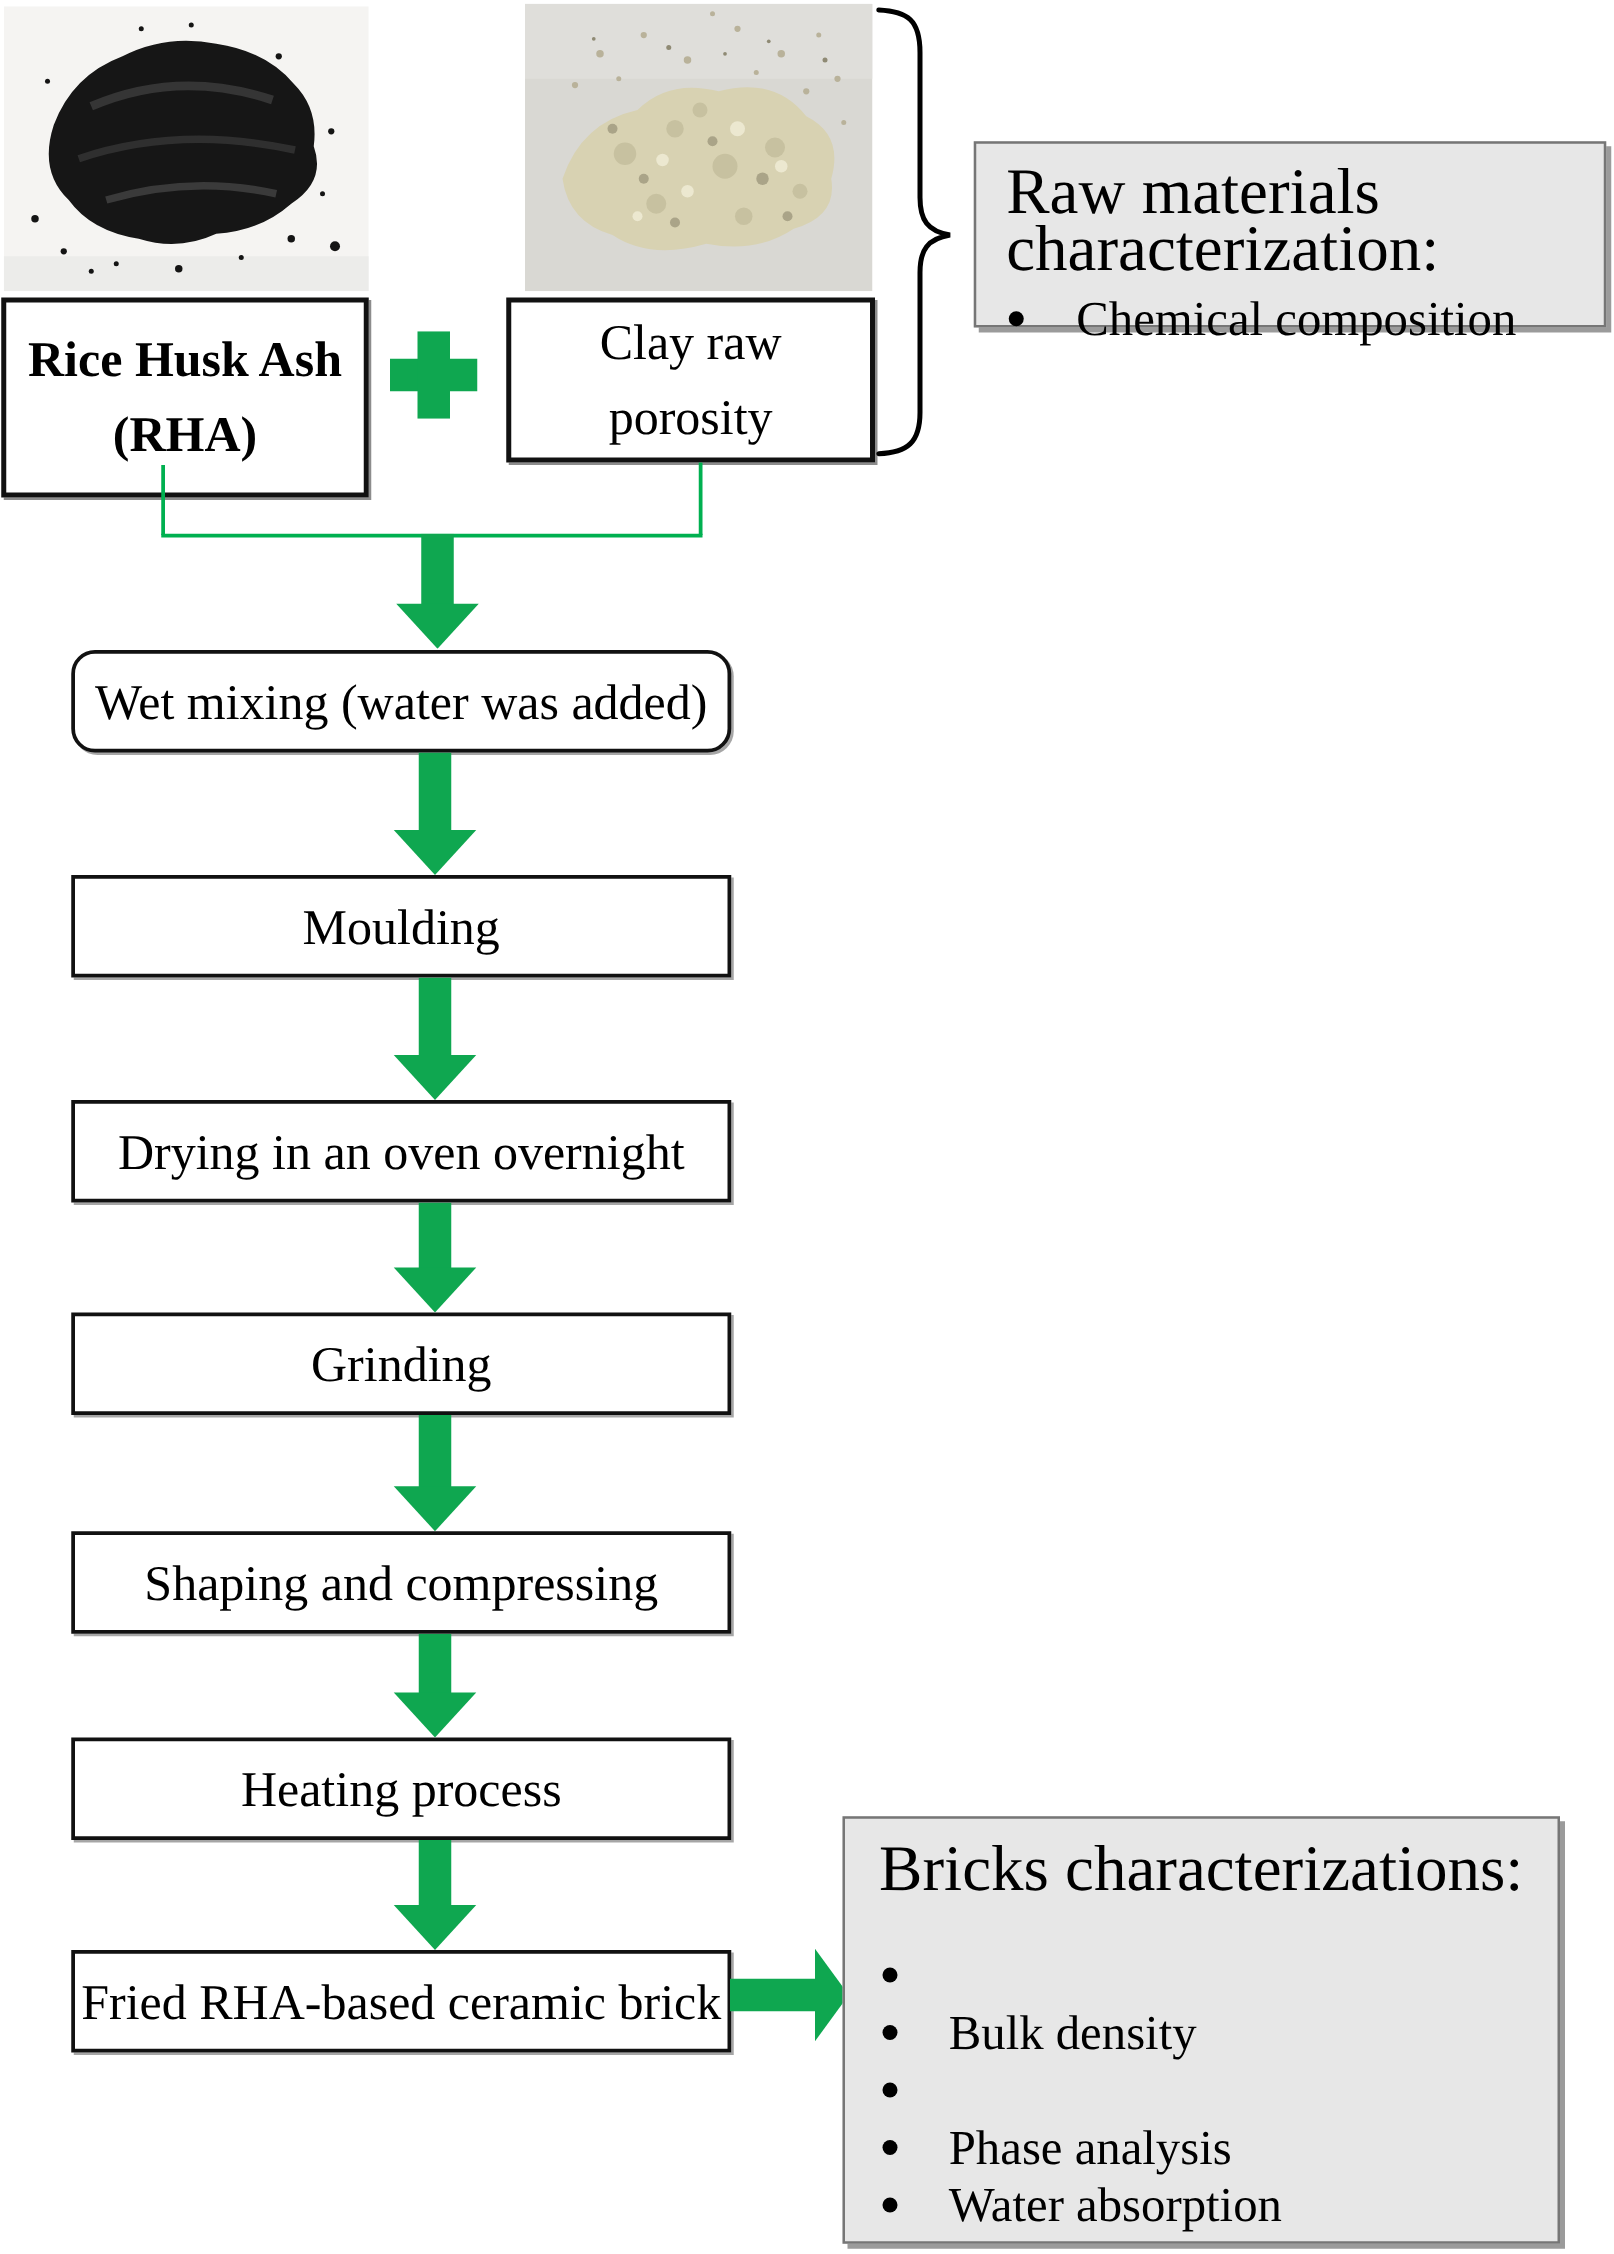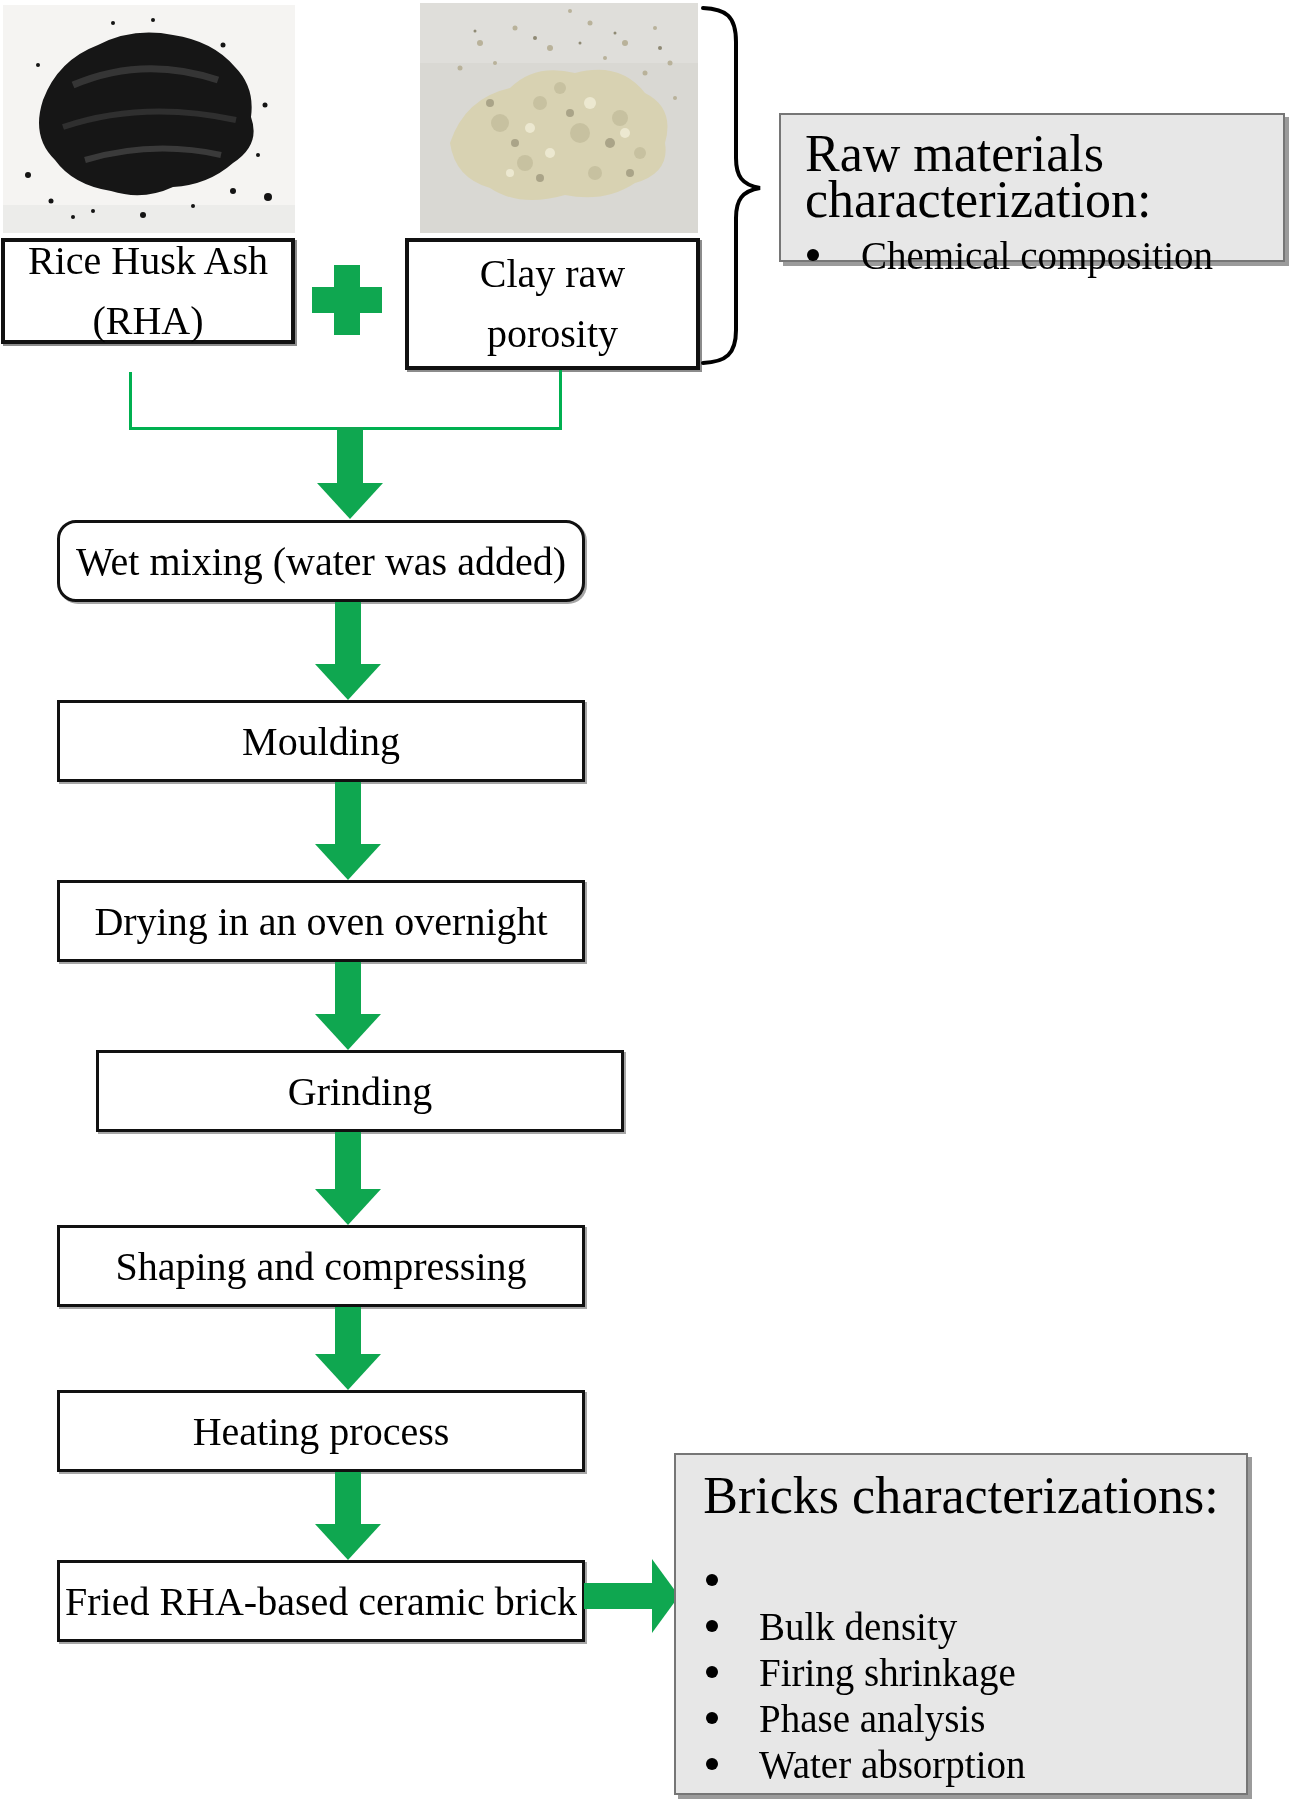--- a/index.html
+++ b/index.html
@@ -146,21 +146,21 @@
     </g>
     <g fill="#8f8a74">
       <circle cx="55" cy="28" r="1.5"></circle>
         <circle cx="115" cy="35" r="2"></circle>
       <circle cx="160" cy="40" r="1.5"></circle>
         <circle cx="195" cy="30" r="1.5"></circle>
       <circle cx="240" cy="45" r="2"></circle>
     </g>
   </svg>
 
-  <div class="label-box" style="left:1px;top:238px;width:294px;height:106px;">
+  <div class="label-box" style="left:1px;top:238px;width:294px;height:160px;font-weight:bold;">
     <span>Rice Husk Ash</span>
     <span>(RHA)</span>
   </div>
 
   <div class="label-box" style="left:405px;top:238px;width:295px;height:132px;">
     <span>Clay raw</span>
     <span>porosity</span>
   </div>
 
   <svg class="arrow-svg" style="left:312px;top:265px;" width="70" height="70" viewBox="0 0 70 70">
@@ -189,21 +189,21 @@
   <div id="flow-steps">
       <div class="flow-box" style="top: 520px; border-radius: 19px;">
         <span>Wet mixing (water was added)</span>
       </div>
       <div class="flow-box" style="top: 700px;">
         <span>Moulding</span>
       </div>
       <div class="flow-box" style="top: 880px;">
         <span>Drying in an oven overnight</span>
       </div>
-      <div class="flow-box" style="top: 1050px; margin-left: 39px;">
+      <div class="flow-box" style="top: 1050px;">
         <span>Grinding</span>
       </div>
       <div class="flow-box" style="top: 1225px;">
         <span>Shaping and compressing</span>
       </div>
       <div class="flow-box" style="top: 1390px;">
         <span>Heating process</span>
       </div>
       <div class="flow-box" style="top: 1560px;">
         <span>Fried RHA-based ceramic brick</span>
@@ -220,21 +220,20 @@
     <div class="bullets">
         <div class="bullet-row">
           <span class="bullet-dot"></span>
         </div>
         <div class="bullet-row">
           <span class="bullet-dot"></span>
           <span>Bulk density</span>
         </div>
         <div class="bullet-row">
           <span class="bullet-dot"></span>
-          <span>Firing shrinkage</span>
         </div>
         <div class="bullet-row">
           <span class="bullet-dot"></span>
           <span>Phase analysis</span>
         </div>
         <div class="bullet-row">
           <span class="bullet-dot"></span>
           <span>Water absorption</span>
         </div>
       </div>

